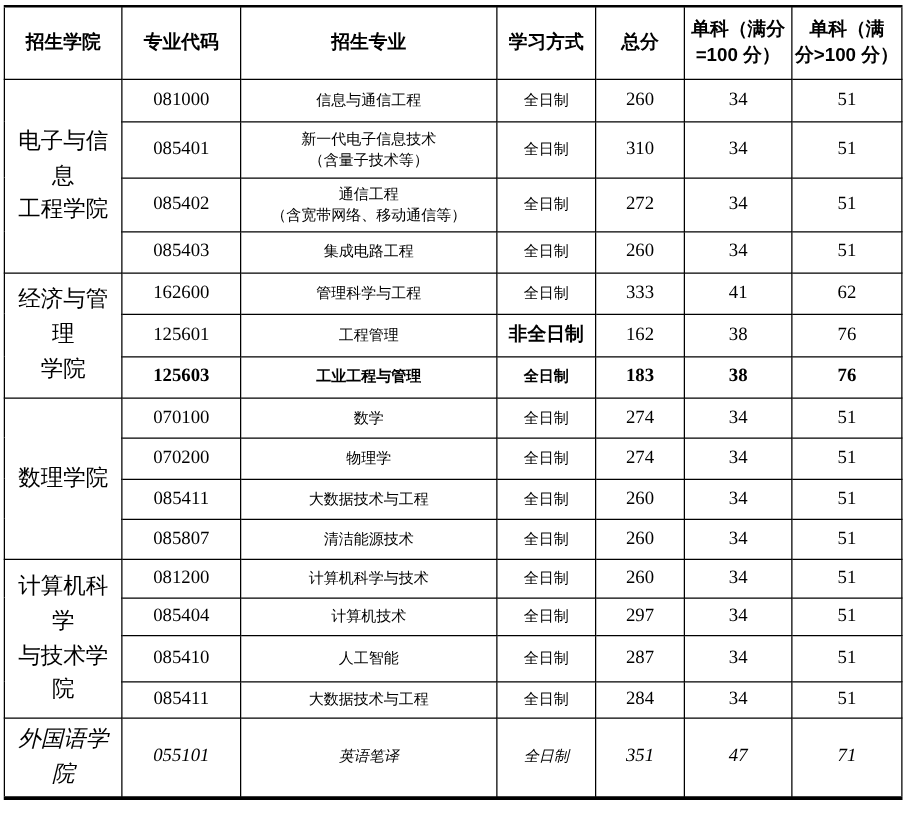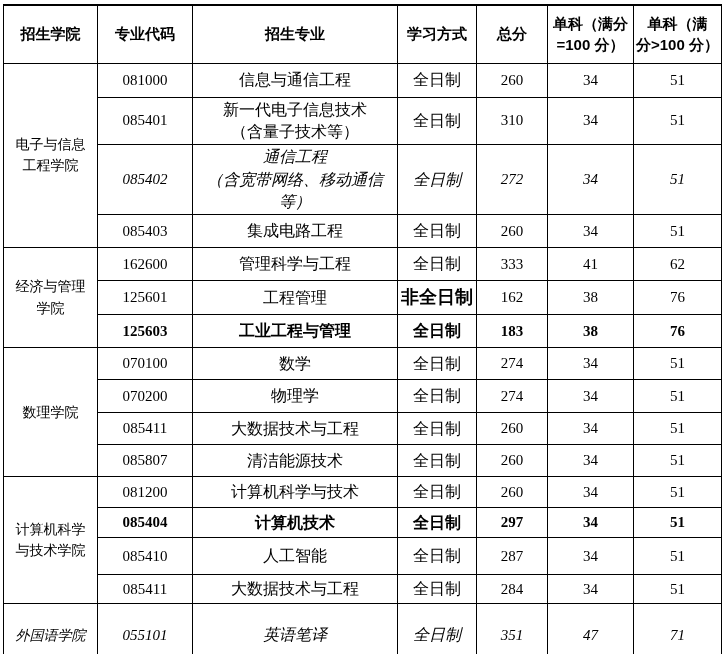--- a/index.html
+++ b/index.html
@@ -38,37 +38,37 @@
   }
   table.score-table tr.header-row th {
     font-family: "Liberation Sans", sans-serif;
     font-weight: bold;
     font-size: 15px;
     line-height: 1.45;
     white-space: pre-line;
     height: 58px;
   }
   td.cn {
-    font-size: 16px;
+    font-size: 12px;
     line-height: 1.4;
     white-space: pre-line;
   }
   td.college {
-    font-size: 14px;
+    font-size: 18px;
     line-height: 1.55;
     white-space: pre-line;
   }
   td.num {
     font-family: "Liberation Serif", serif;
     font-size: 15px;
   }
   td.bold {
     font-weight: bold;
     font-family: Liberation Serif, serif;
-    font-size: 18px;
+    font-size: 15px;
   }
 </style>
 </head>
 <body>
 
 <div class="page">
   <table class="score-table">
     <colgroup>
       <col style="width:94px">
       <col style="width:95px">
@@ -104,21 +104,21 @@
         </tr>
         <tr style="height: 45px;">
           <td class="num">085401</td>
           <td class="cn">新一代电子信息技术
 （含量子技术等）</td>
           <td class="cn">全日制</td>
           <td class="num">310</td>
           <td class="num">34</td>
           <td class="num">51</td>
         </tr>
-        <tr style="height: 43px; font-style: italic;">
+        <tr style="height: 43px;">
           <td class="num">085402</td>
           <td class="cn">通信工程
 （含宽带网络、移动通信等）</td>
           <td class="cn">全日制</td>
           <td class="num">272</td>
           <td class="num">34</td>
           <td class="num">51</td>
         </tr>
         <tr style="height: 33px;">
           <td class="num">085403</td>
@@ -190,21 +190,21 @@
         <tr style="height: 31px;">
           <td rowspan="4" class="college">计算机科学
 与技术学院</td>
           <td class="num">081200</td>
           <td class="cn">计算机科学与技术</td>
           <td class="cn">全日制</td>
           <td class="num">260</td>
           <td class="num">34</td>
           <td class="num">51</td>
         </tr>
-        <tr style="height: 30px; font-weight: bold;">
+        <tr style="height: 30px;">
           <td class="num">085404</td>
           <td class="cn">计算机技术</td>
           <td class="cn">全日制</td>
           <td class="num">297</td>
           <td class="num">34</td>
           <td class="num">51</td>
         </tr>
         <tr style="height: 37px;">
           <td class="num">085410</td>
           <td class="cn">人工智能</td>

